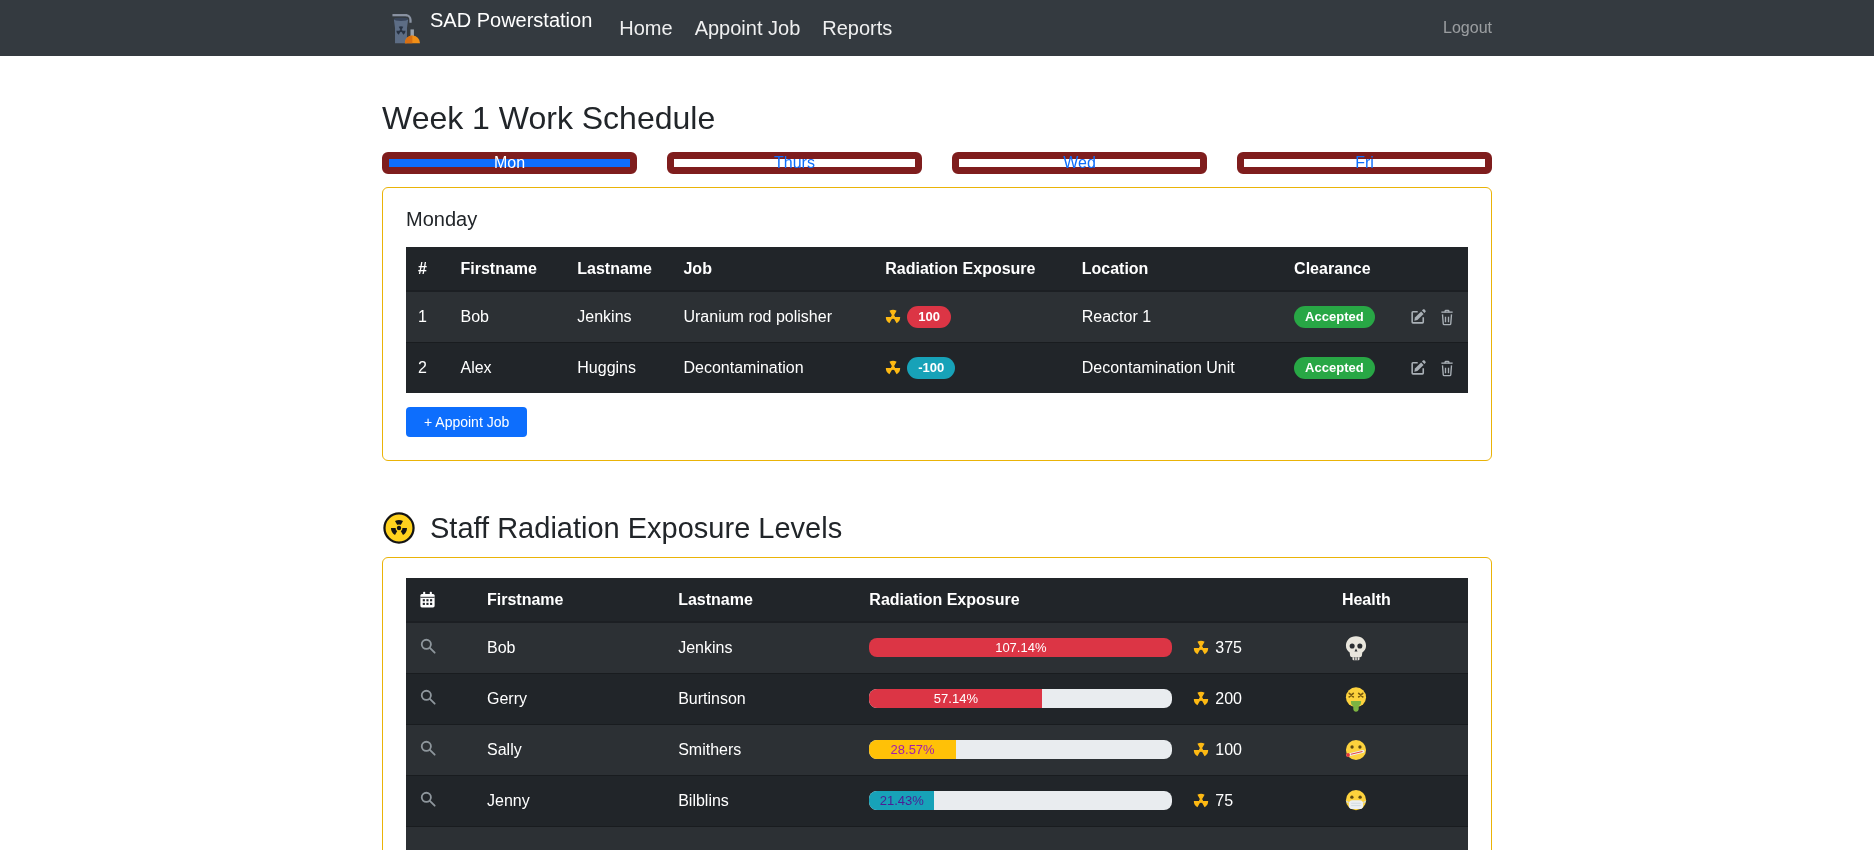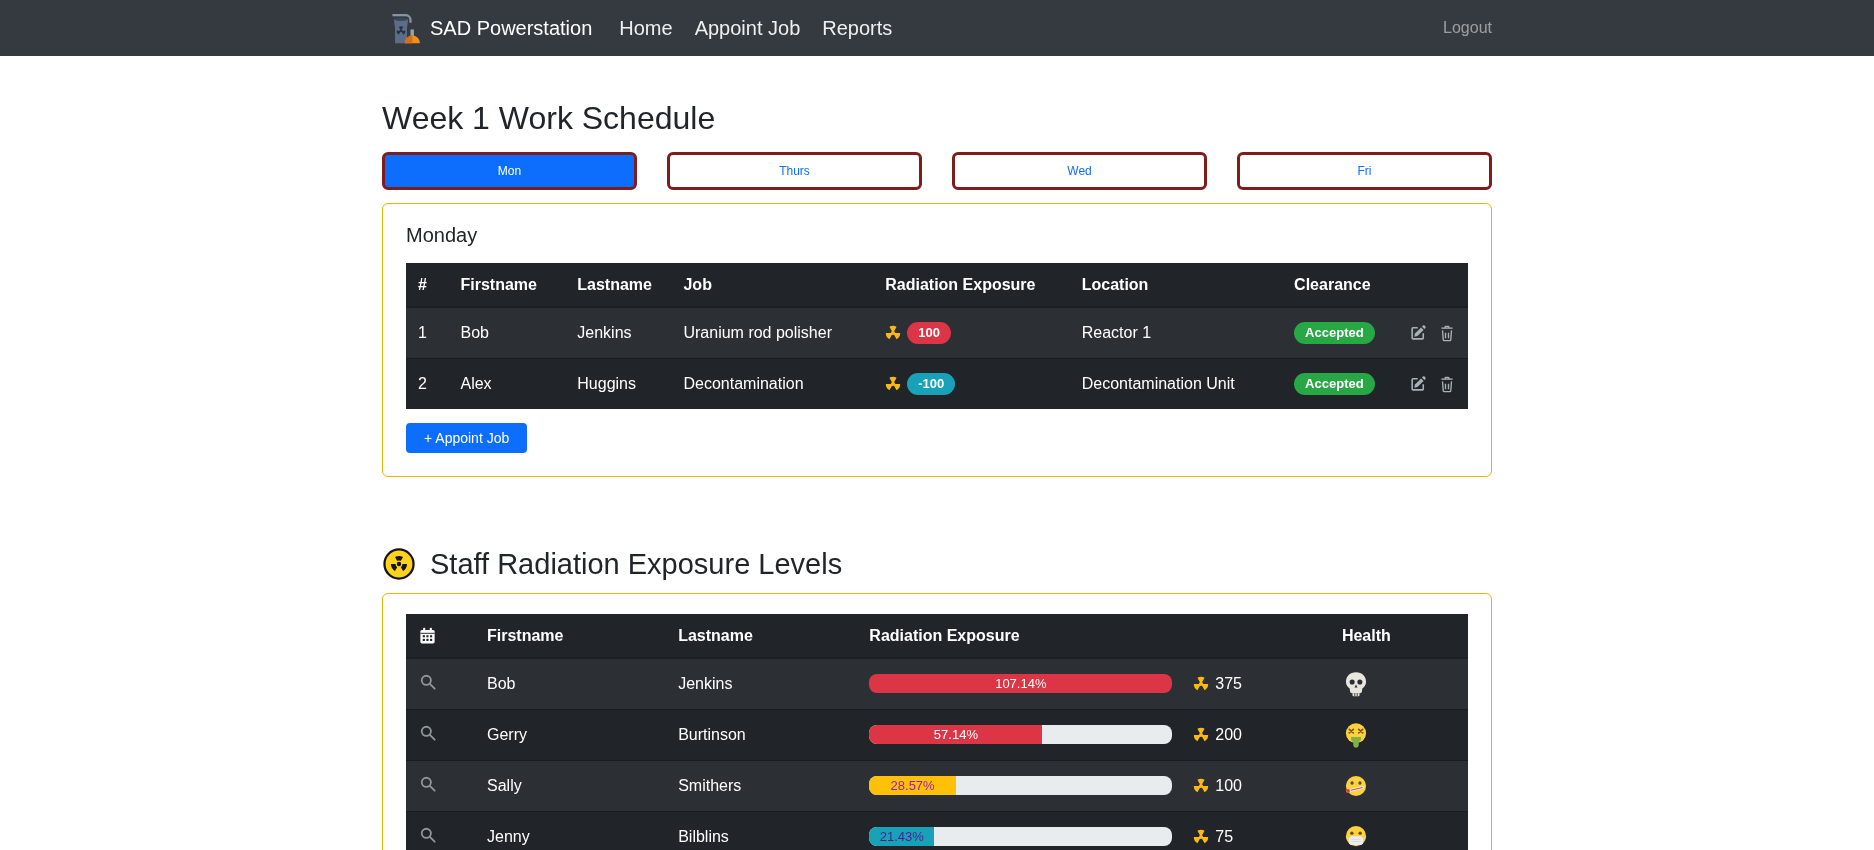--- a/index.html
+++ b/index.html
@@ -7,30 +7,30 @@
   body {
     width:1874px; height:850px; overflow:hidden;
     background:#fff; color:#212529;
     font-family:"Liberation Sans","DejaVu Sans",sans-serif;
   }
   .container { width:1110px; margin:0 auto; }
 
   
   .navbar { height:56px; background:#343a40; }
   .navbar .container { display:flex; align-items:center; height:100%; }
-  .brand { display:flex; align-items:center; gap:10px; color:#fff; font-size:20px; cursor:pointer; }
+  .brand { display:flex; align-items:flex-start; gap:10px; color:#fff; font-size:20px; cursor:pointer; }
   .nav-links { display:flex; margin-left:16px; }
   .nav-link { color:rgba(255,255,255,.92); font-size:20px; padding:8px 11px; cursor:pointer; }
   .logout-link { margin-left:auto; color:rgba(255,255,255,.5); font-size:16px; cursor:pointer; }
 
   
   .page-title { font-size:32px; font-weight:500; margin:44px 0 15px; }
   .day-tabs { display:flex; gap:30px; margin-bottom:13px; }
-  .day-btn { flex:1; height:38px; display:flex; align-items:center; justify-content:center;
-    font-size:12px; border:3px solid #7f1d1d; border-radius:6px;
+  .day-btn { flex:1; height:22px; display:flex; align-items:center; justify-content:center;
+    font-size:16px; border:7px solid #7f1d1d; border-radius:6px;
     color:#0d6efd; background:#fff; cursor:pointer; }
   .day-btn.active { background:#0d6efd; color:#fff; }
 
   
   .card { border:1px solid #eab308; border-radius:6px; background:#fff; padding:20px 23px 23px; }
   .card-heading { font-size:20px; font-weight:500; margin:0 0 16px; }
 
   
   table.dark-table { width:100%; border-collapse:collapse; color:#fff; font-size:16px; table-layout:fixed; }
   .dark-table thead th { background:#212529; text-align:left; font-weight:700;
@@ -51,21 +51,21 @@
   .badge { display:inline-block; min-width:36px; padding:4px 11px; border-radius:999px;
     font-size:13px; font-weight:700; color:#fff; text-align:center; line-height:1.1; }
   .action-icons { display:flex; gap:10px; justify-content:flex-end; align-items:center; }
   .icon-btn { display:inline-flex; cursor:pointer; }
 
   .appoint-btn { margin-top:14px; display:inline-block; background:#0d6efd; color:#fff;
     border:none; border-radius:4px; font-size:14px; padding:7px 18px; cursor:pointer;
     font-family:inherit; }
 
   
-  .section-header { display:flex; align-items:center; gap:14px; margin:70px 0 12px; }
+  .section-header { display:flex; align-items:center; gap:14px; margin:50px 0 12px; }
   .section-title { font-size:29px; font-weight:500; }
 
   .progress { width:303px; height:19px; background:#e9ecef; border-radius:8px; overflow:hidden; }
   .progress-fill { height:100%; display:flex; align-items:center; justify-content:center; }
   .progress-label { font-size:13px; white-space:nowrap; }
 
   .cnt-cell { display:flex; align-items:center; gap:6px; font-size:16px; }
   svg { display:block; }
 </style>
 </head>

